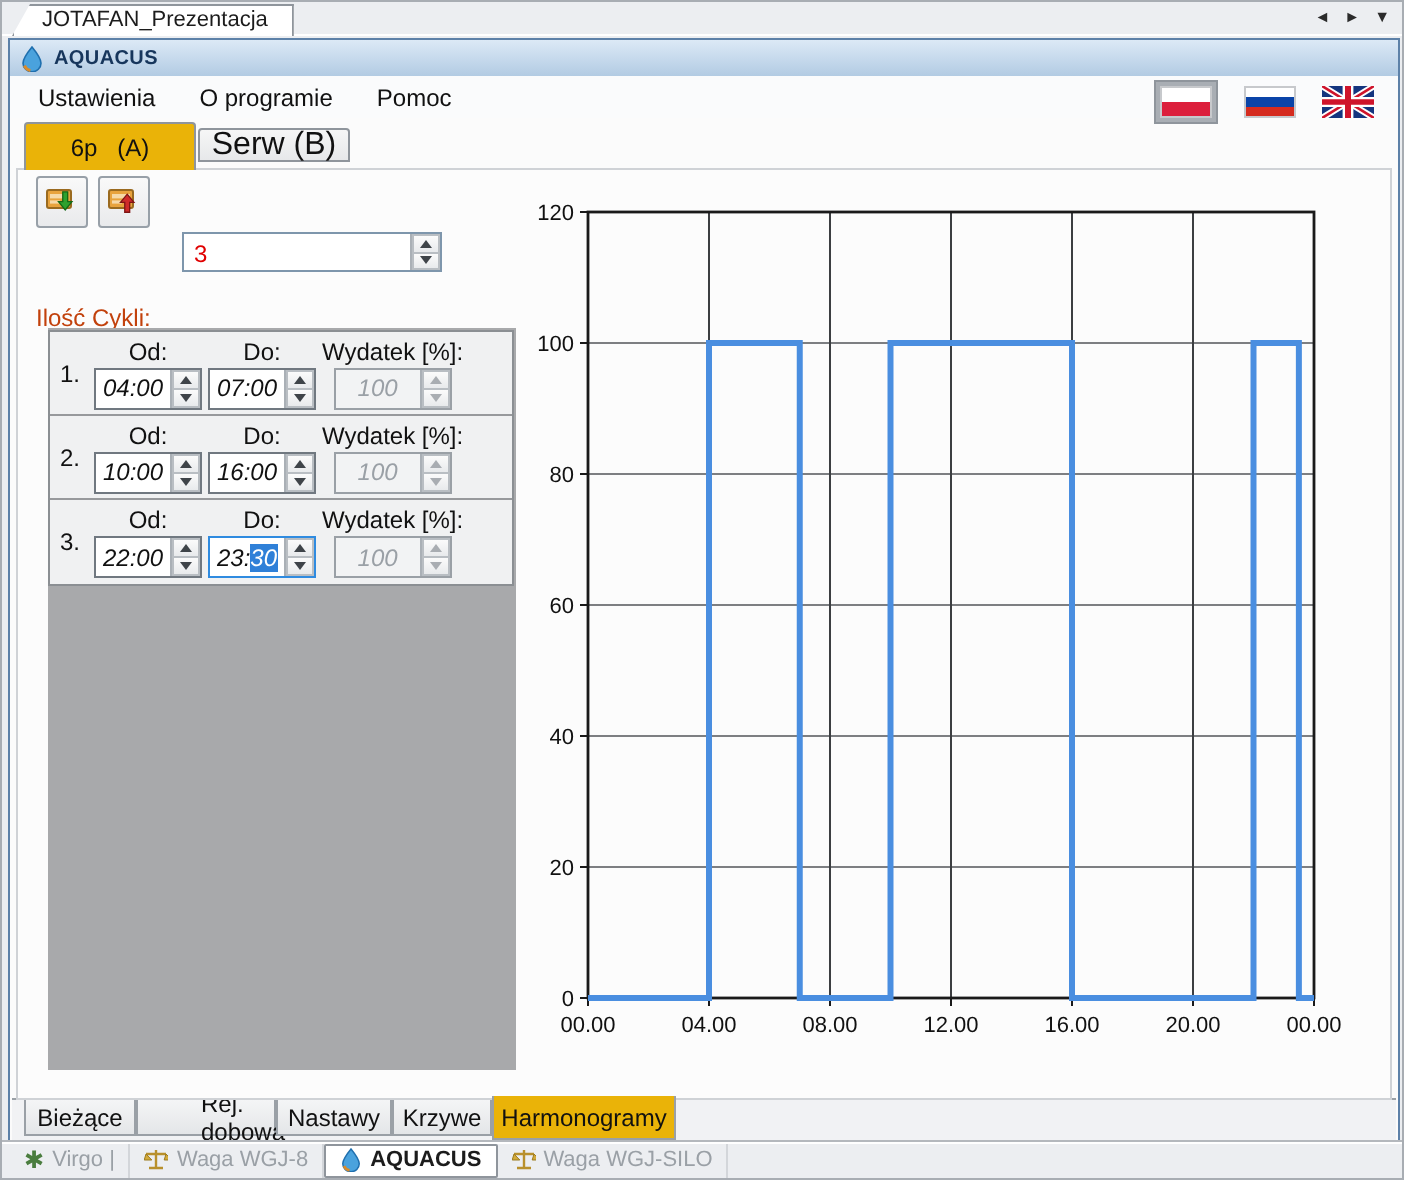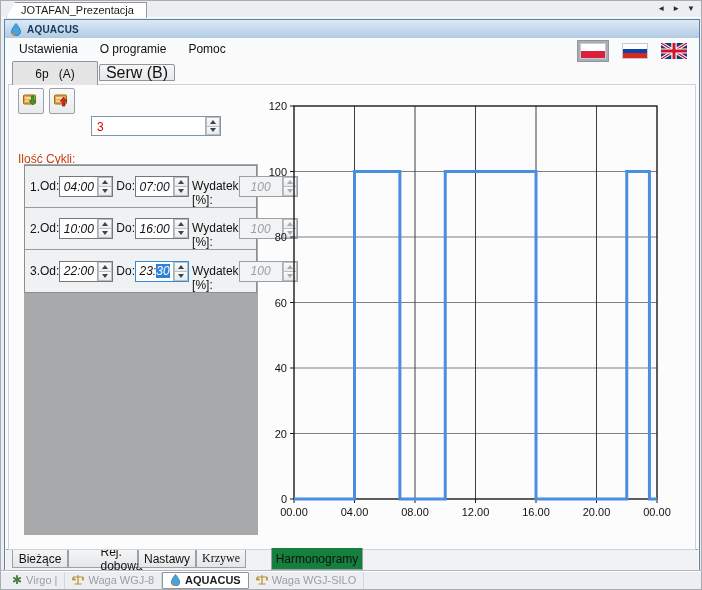--- a/index.html
+++ b/index.html
@@ -25,21 +25,21 @@
   .menu-item:first-child { }
 
   
   .flags { position:absolute; right:12px; top:20px; display:flex; align-items:center; gap:13px; }
   .flag-frame { background:#a9aeb4; padding:2px; border:1px solid #8f959c; }
   .flag { width:26px; height:16px; display:block; }
   .flag-pl { background:linear-gradient(#ffffff 50%, #dc1F3c 50%); border:1px solid #c7c9cc; }
   .flag-ru { background:linear-gradient(#ffffff 33.3%, #0a44a8 33.3%, #0a44a8 66.6%, #d52b1e 66.6%); border:1px solid #c7c9cc; }
 
   
-  .tab-a { position:absolute; left:7px; top:41px; width:86px; height:24px; background:#e5e5e5; border:1px solid #8f959c; border-bottom:none; border-radius:2px 2px 0 0; z-index:3; font-size:12px; color:#111; display:flex; align-items:center; justify-content:center; white-space:pre; }
+  .tab-a { position:absolute; left:7px; top:41px; width:86px; height:24px; background:#eab308; border:1px solid #8f959c; border-bottom:none; border-radius:2px 2px 0 0; z-index:3; font-size:12px; color:#111; display:flex; align-items:center; justify-content:center; white-space:pre; }
   .tab-b { position:absolute; left:94px; top:44px; width:76px; height:17px; background:linear-gradient(#f6f6f6,#e7e8ea); border:1px solid #8f959c; border-radius:2px 2px 0 0; z-index:1; font-size:16px; color:#111; display:flex; align-items:center; justify-content:center; white-space:pre; }
   .tab-page { position:absolute; left:3px; top:64px; width:688px; height:466px; background:#fcfcfc; border:1px solid #cfd2d6; z-index:2; }
 
   
   .tool-btn { position:absolute; width:26px; height:26px; background:linear-gradient(#f9f9f9,#e9eaec); border:1px solid #98a0a8; border-radius:2px; display:flex; align-items:center; justify-content:center; }
   .tool-btn.read { left:9px; top:3px; }
   .tool-btn.write { left:40px; top:3px; }
 
   .cycles-label { position:absolute; left:9px; top:35px; font-size:12px; color:#c2410c;margin-top:32px; }
   .count-field { position:absolute; left:82px; top:31px; width:130px; height:20px; background:#ffffff; border:1px solid #7e96ac; display:flex; }
@@ -53,36 +53,36 @@
   .tri-dn { width:0; height:0; border-left:3px solid transparent; border-right:3px solid transparent; border-top:4px solid #3f4449; }
   .disabled .tri-up { border-bottom-color:#a9adb2; }
   .disabled .tri-dn { border-top-color:#a9adb2; }
 
   
   .gray-panel { position:absolute; left:15px; top:79px; width:234px; height:371px; background:#a8a9ab; }
   .rows-box { position:absolute; left:0; top:1px; width:233px; border:1px solid #8b8f93; background:#f0f1f2; }
   .cycle-row { display:flex; align-items:center; height:42px; padding-left:5px; border-bottom:1px solid #97999c; }
   .cycle-row:last-child { border-bottom:none; }
   .row-no { width:17px; font-size:12px; color:#111; }
-  .col { display:flex; align-items:center; margin-right:3px; }
+  .col { display:flex; flex-direction:column; align-items:center; margin-right:3px; }
   .col .hdr { font-size:12px; color:#111; height:15px; }
   .field { display:flex; height:21px; background:#ffffff; border:1px solid #707880;font-style:italic; }
   .field .txt { width:37px; font-size:12px; color:#111; display:flex; align-items:center; justify-content:center; }
   .field.focused { border-color:#2f8be0; }
   .sel { background:#2f80d8; color:#ffffff; }
   .field.dis { background:#f2f3f4; border-color:#9aa0a6; }
   .field.dis .txt { color:#9aa0a6; width:42px; }
 
   
   .chart-wrap { position:absolute; left:255px; top:11px; width:410px; height:430px; }
 
   
   .bottom-strip { position:absolute; left:1px; right:1px; top:529px; height:22px; border-top:1px solid #9aa0a6; background:#f1f2f4; }
   .btab { position:absolute; top:0; height:18px; background:linear-gradient(#f4f5f6,#e4e6e8); border:1px solid #9aa0a6; border-top:none; font-size:12px; color:#111; display:flex; align-items:center; justify-content:center; padding:0 7px; }
-  .btab.active { top:-2px; height:22px; background:#15803d; border-top:none; z-index:2;margin-left:25px; }
+  .btab.active { top:-2px; height:22px; background:#eab308; border-top:none; z-index:2; }
 
   
   .taskbar { position:absolute; left:0; right:0; bottom:0; height:19px; background:#eceef1; border-top:1px solid #b4b8bd; box-shadow:inset 0 1px 0 #ffffff; display:flex; align-items:center; padding-left:4px; }
   .task-item { display:flex; align-items:center; gap:4px; font-size:11px; color:#9aa0a6; padding:0 7px; height:17px; border-right:1px solid #d3d6da; }
   .task-item.active { background:#ffffff; border:1px solid #8f959c; border-radius:1px; color:#1c1c1c; font-weight:700; }
   .pinwheel { color:#4a7d3f; font-size:12px; line-height:1; }
 
   .icon-svg { display:block; }
 </style>
 </head>
@@ -355,21 +355,21 @@
             <path d="M30 403 L90.5 403 L90.5 75.5 L135.875 75.5 L135.875 403 L181.25 403 L181.25 75.5 L272 75.5 L272 403 L362.75 403 L362.75 75.5 L385.4375 75.5 L385.4375 403 L393 403" fill="none" stroke="#4a8ee0" stroke-width="3" stroke-linejoin="miter"></path>
           </svg>
       </div>
 
     </div>
 
     <div class="bottom-strip">
       <div class="btab" style="left:6px;  width:56px;">Bieżące</div>
       <div class="btab" style="left:62px; width:70px;padding-left:44px;">Rej. dobowa</div>
       <div class="btab" style="left:132px;width:58px;">Nastawy</div>
-      <div class="btab" style="left:190px;width:50px;font-family:Liberation Serif, serif;">Krzywe</div>
+      <div class="btab" style="left:190px;width:50px;">Krzywe</div>
       <div class="btab active" style="left:240px;width:92px;">Harmonogramy</div>
     </div>
 
   </div>
 
   <div class="taskbar">
     <div class="task-item">
       <span class="pinwheel">✱</span>
       <span>Virgo |</span>
     </div>

